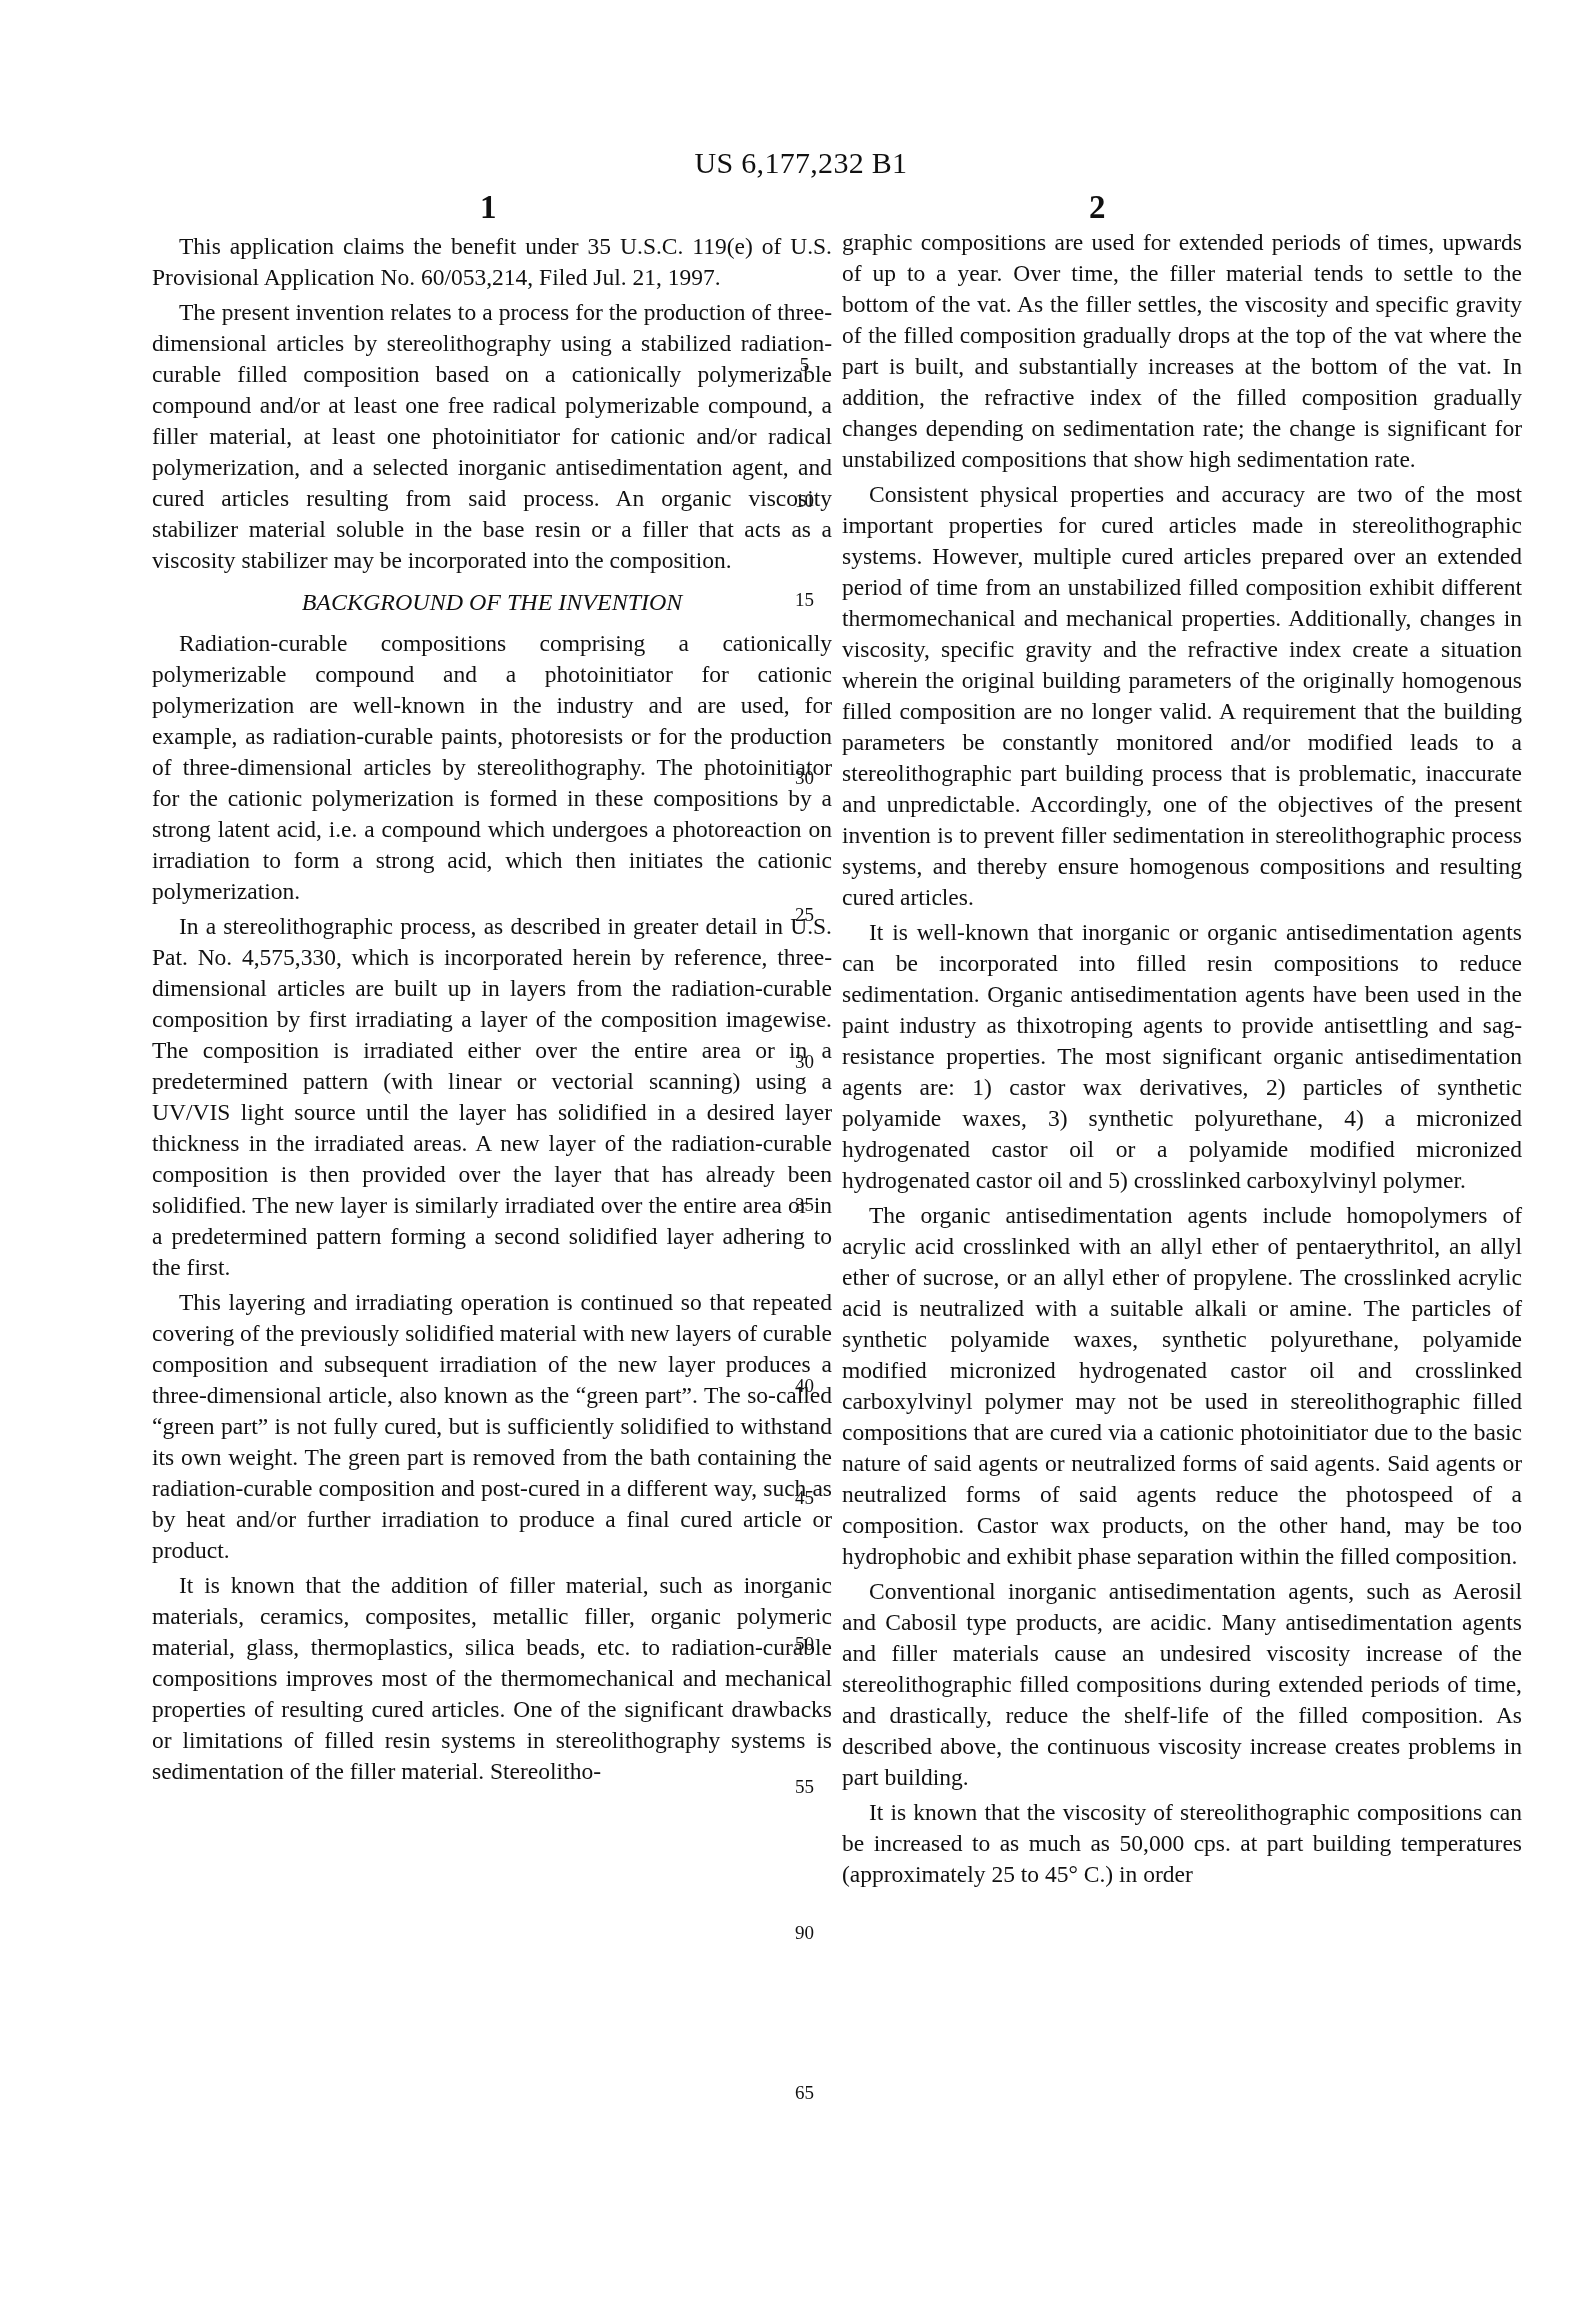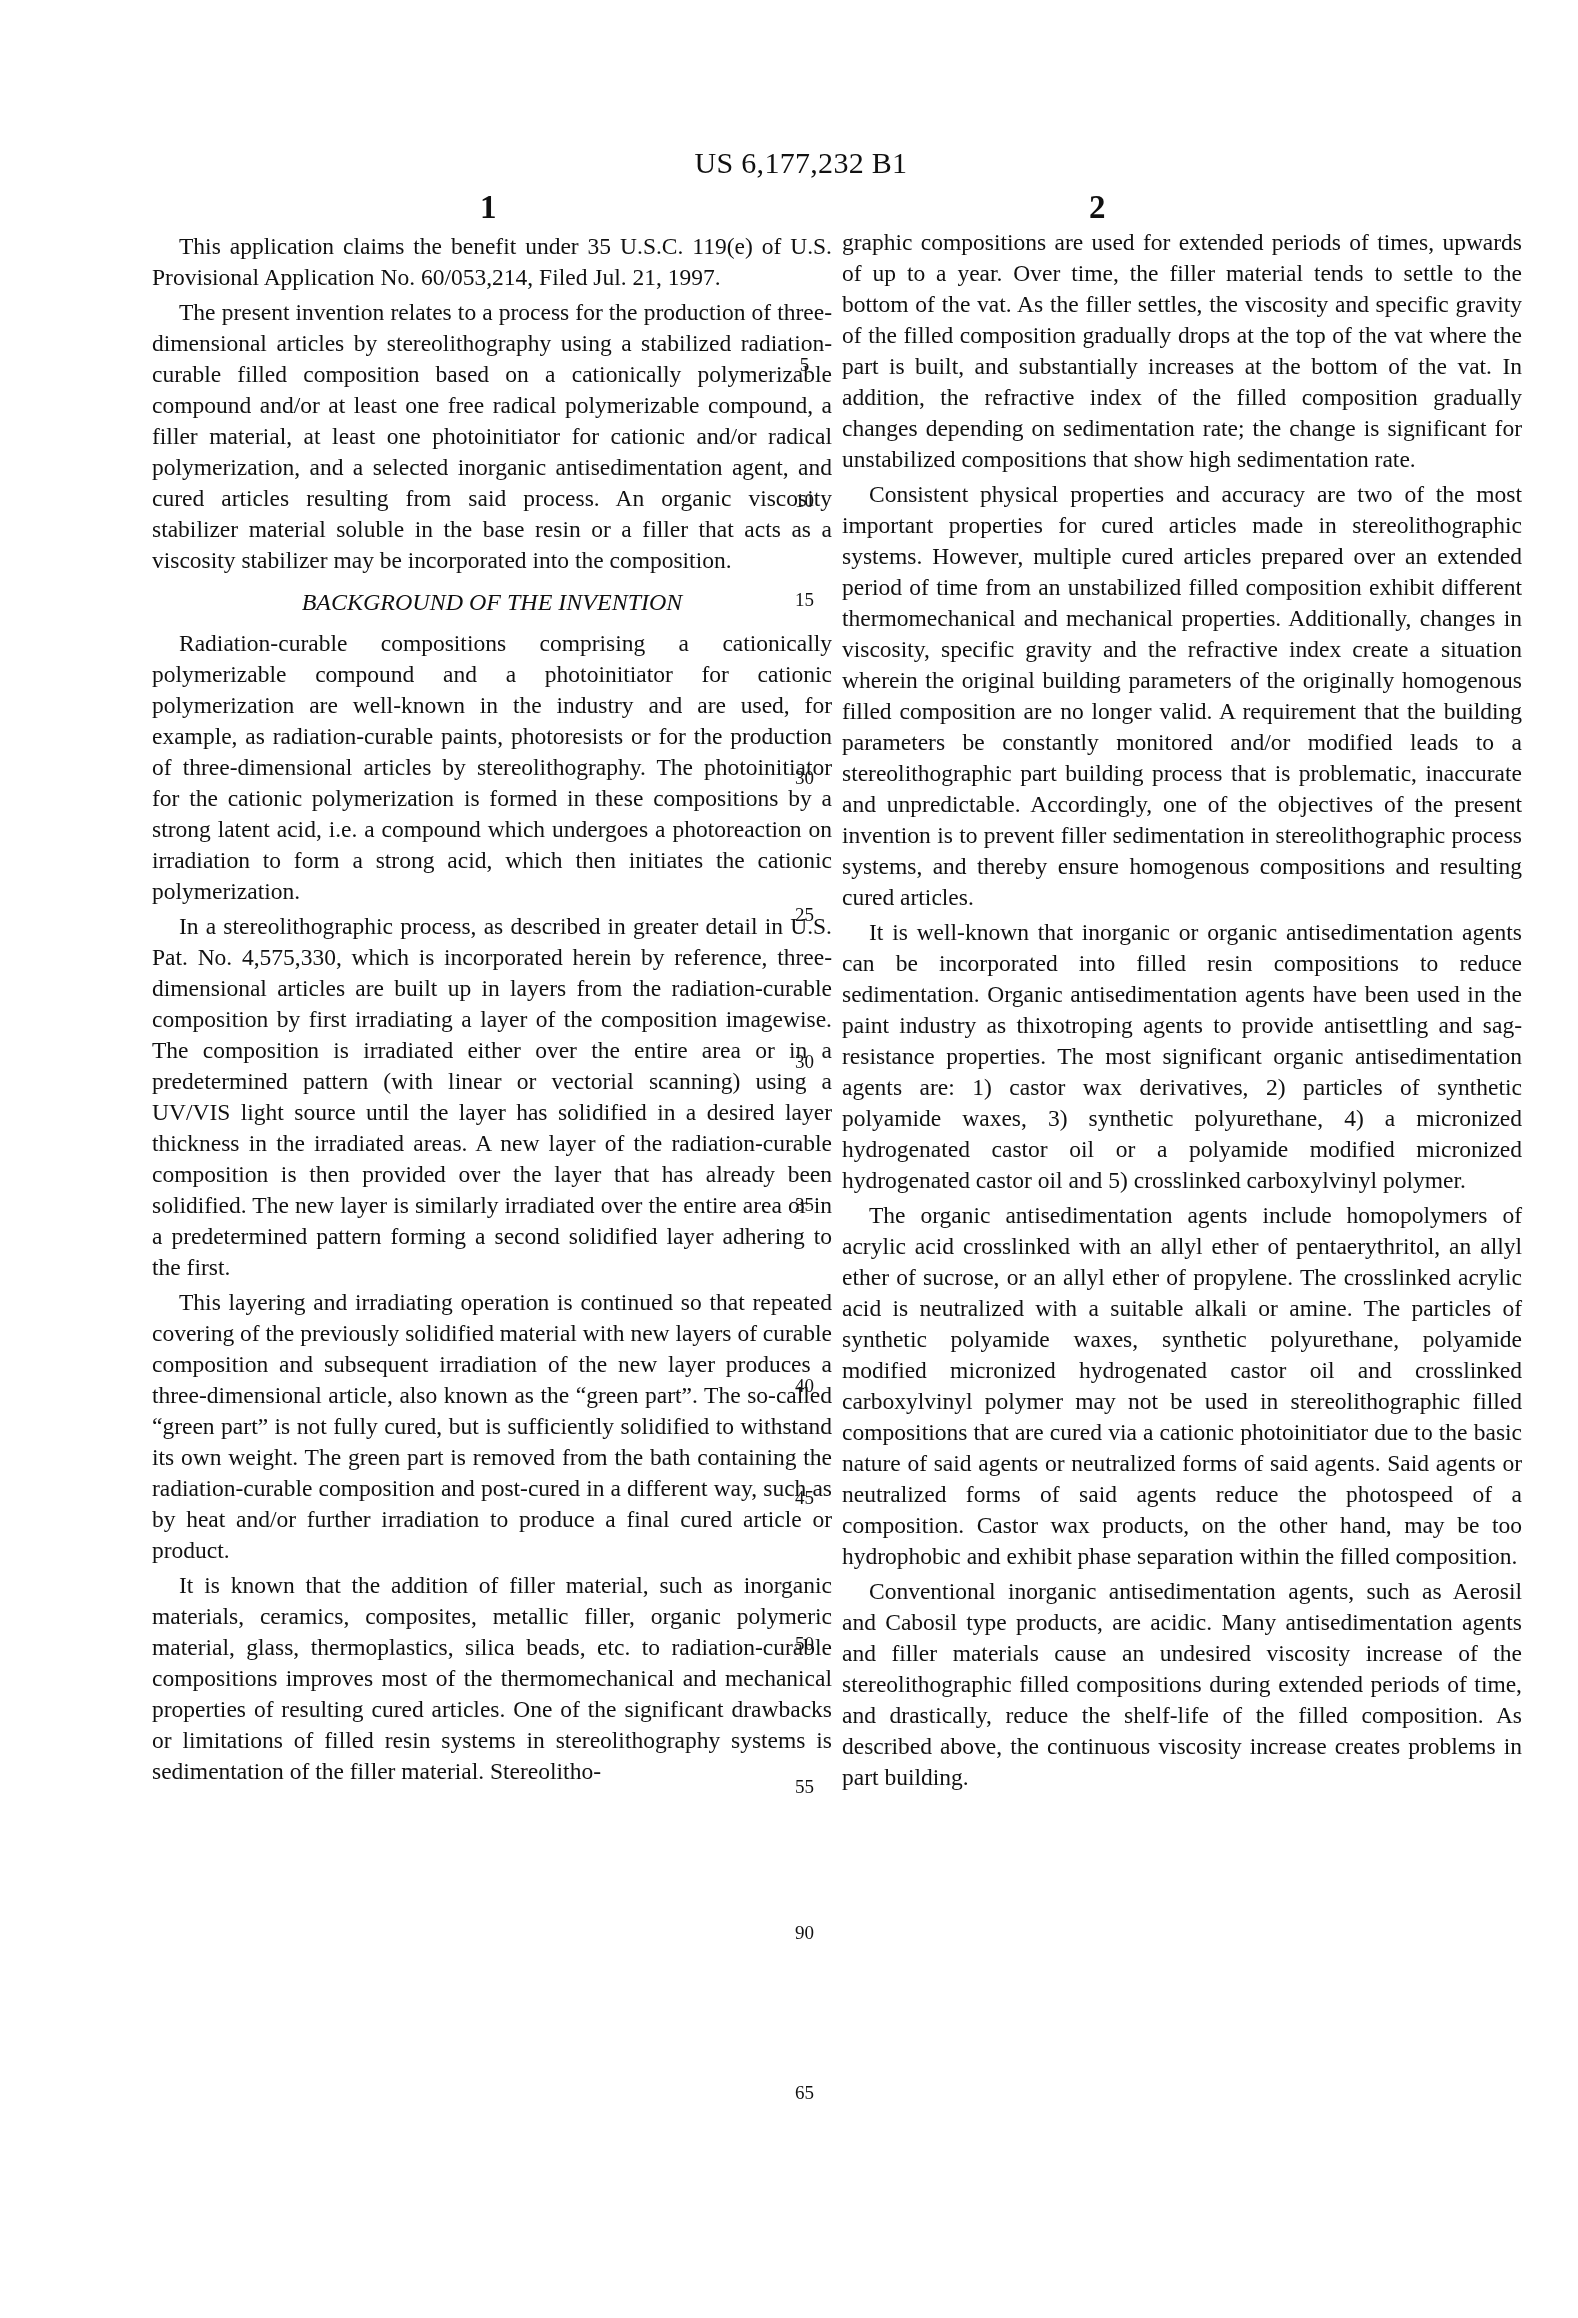--- a/index.html
+++ b/index.html
@@ -37,20 +37,21 @@
   <p>This layering and irradiating operation is continued so that repeated covering of the previously solidified material with new layers of curable composition and subsequent irradiation of the new layer produces a three-dimensional article, also known as the “green part”. The so-called “green part” is not fully cured, but is sufficiently solidified to withstand its own weight. The green part is removed from the bath containing the radiation-curable composition and post-cured in a different way, such as by heat and/or further irradiation to produce a final cured article or product.</p>
   <p>It is known that the addition of filler material, such as inorganic materials, ceramics, composites, metallic filler, organic polymeric material, glass, thermoplastics, silica beads, etc. to radiation-curable compositions improves most of the thermomechanical and mechanical properties of resulting cured articles. One of the significant drawbacks or limitations of filled resin systems in stereolithography systems is sedimentation of the filler material. Stereolitho-</p>
 </div>
 
 <div class="col right">
   <p class="noind">graphic compositions are used for extended periods of times, upwards of up to a year. Over time, the filler material tends to settle to the bottom of the vat. As the filler settles, the viscosity and specific gravity of the filled composition gradually drops at the top of the vat where the part is built, and substantially increases at the bottom of the vat. In addition, the refractive index of the filled composition gradually changes depending on sedimentation rate; the change is significant for unstabilized compositions that show high sedimentation rate.</p>
   <p>Consistent physical properties and accuracy are two of the most important properties for cured articles made in stereolithographic systems. However, multiple cured articles prepared over an extended period of time from an unstabilized filled composition exhibit different thermomechanical and mechanical properties. Additionally, changes in viscosity, specific gravity and the refractive index create a situation wherein the original building parameters of the originally homogenous filled composition are no longer valid. A requirement that the building parameters be constantly monitored and/or modified leads to a stereolithographic part building process that is problematic, inaccurate and unpredictable. Accordingly, one of the objectives of the present invention is to prevent filler sedimentation in stereolithographic process systems, and thereby ensure homogenous compositions and resulting cured articles.</p>
   <p>It is well-known that inorganic or organic antisedimentation agents can be incorporated into filled resin compositions to reduce sedimentation. Organic antisedimentation agents have been used in the paint industry as thixotroping agents to provide antisettling and sag-resistance properties. The most significant organic antisedimentation agents are: 1) castor wax derivatives, 2) particles of synthetic polyamide waxes, 3) synthetic polyurethane, 4) a micronized hydrogenated castor oil or a polyamide modified micronized hydrogenated castor oil and 5) crosslinked carboxylvinyl polymer.</p>
   <p>The organic antisedimentation agents include homopolymers of acrylic acid crosslinked with an allyl ether of pentaerythritol, an allyl ether of sucrose, or an allyl ether of propylene. The crosslinked acrylic acid is neutralized with a suitable alkali or amine. The particles of synthetic polyamide waxes, synthetic polyurethane, polyamide modified micronized hydrogenated castor oil and crosslinked carboxylvinyl polymer may not be used in stereolithographic filled compositions that are cured via a cationic photoinitiator due to the basic nature of said agents or neutralized forms of said agents. Said agents or neutralized forms of said agents reduce the photospeed of a composition. Castor wax products, on the other hand, may be too hydrophobic and exhibit phase separation within the filled composition.</p>
   <p>Conventional inorganic antisedimentation agents, such as Aerosil and Cabosil type products, are acidic. Many antisedimentation agents and filler materials cause an undesired viscosity increase of the stereolithographic filled compositions during extended periods of time, and drastically, reduce the shelf-life of the filled composition. As described above, the continuous viscosity increase creates problems in part building.</p>
+  <p>It is known that the viscosity of stereolithographic compositions can be increased to as much as 50,000 cps. at part building temperatures (approximately 25 to 45° C.) in order</p>
 </div>
 
 <div class="ln" style="top:354px">5</div>
 <div class="ln" style="top:490px">10</div>
 <div class="ln" style="top:589px">15</div>
 <div class="ln" style="top:767px">30</div>
 <div class="ln" style="top:904px">25</div>
 <div class="ln" style="top:1051px">30</div>
 <div class="ln" style="top:1194px">35</div>
 <div class="ln" style="top:1375px">40</div>

